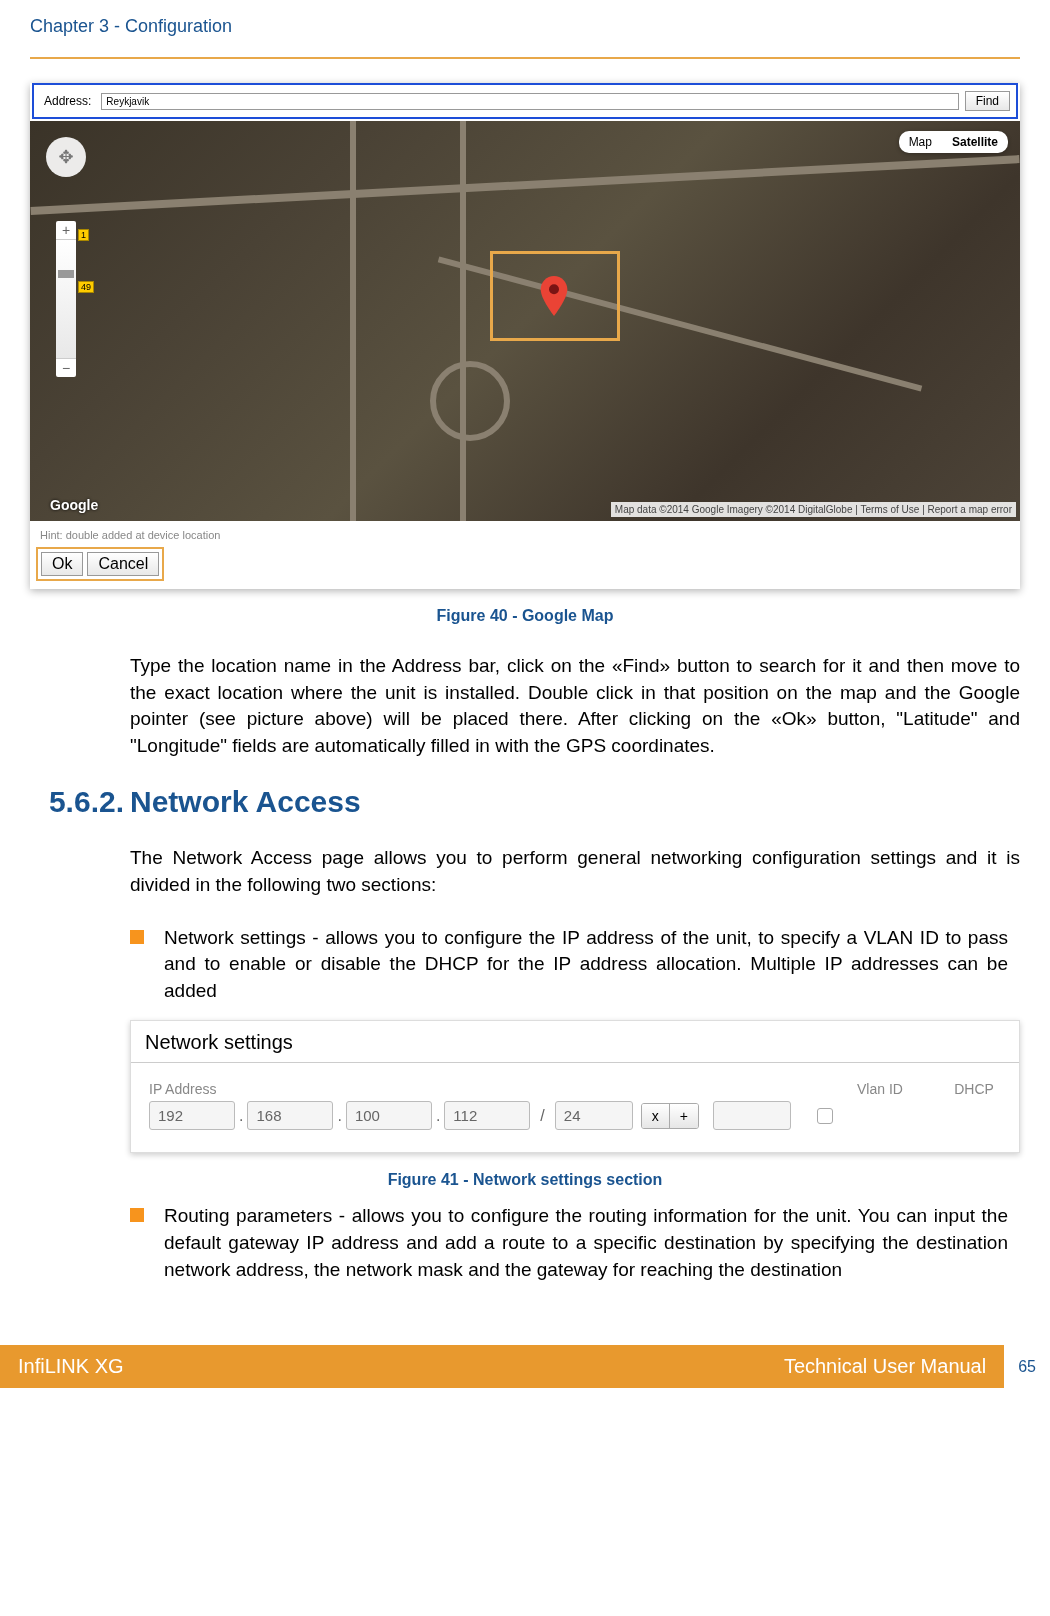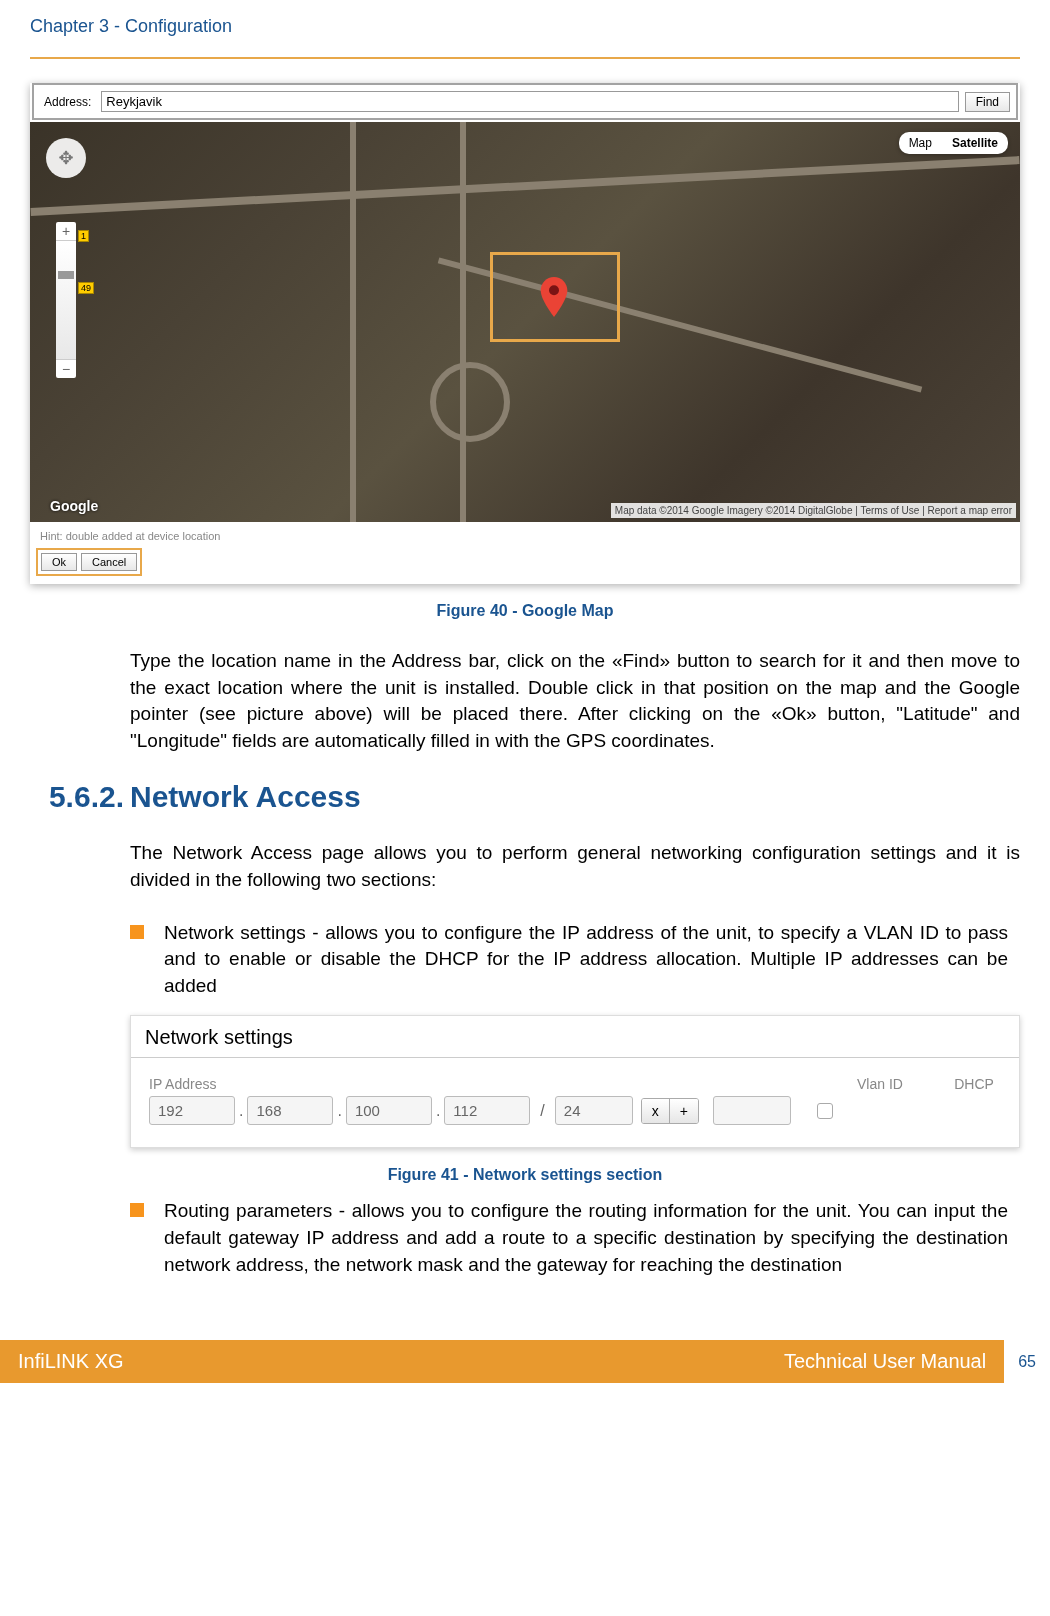--- a/index.html
+++ b/index.html
@@ -25,30 +25,30 @@
     .figure-wrap {
       margin-top: 24px;
       box-shadow: 0 2px 8px rgba(0,0,0,0.3);
       background: #fff;
     }
     .address-row {
       display: flex;
       align-items: center;
       padding: 6px;
       gap: 6px;
-      border: 2px solid #a3a3a3;
+      border: 2px solid #1d4ed8;
       margin: 2px;
     }
     .address-label {
       font-size: 12px;
       padding: 2px 4px;
     }
     .address-input {
       flex: 1;
-      font-size: 13px;
+      font-size: 10px;
       padding: 2px 4px;
       border: 1px solid #999;
       background: #fff;
     }
     .find-btn {
       font-size: 12px;
       padding: 2px 10px;
       border: 1px solid #999;
       background: linear-gradient(#fff,#e8e8e8);
       cursor: pointer;
@@ -143,21 +143,21 @@
     .ok-cancel-row {
       padding: 0 6px 8px;
     }
     .ok-cancel-wrap {
       display: inline-flex;
       gap: 4px;
       border: 2px solid #e8a84a;
       padding: 3px;
     }
     .btn-small {
-      font-size: 11px;
+      font-size: 16px;
       padding: 2px 10px;
       border: 1px solid #999;
       background: linear-gradient(#fff,#e8e8e8);
       cursor: pointer;
     }
     .figure-caption {
       text-align: center;
       color: #1a5490;
       font-weight: bold;
       font-size: 16px;

